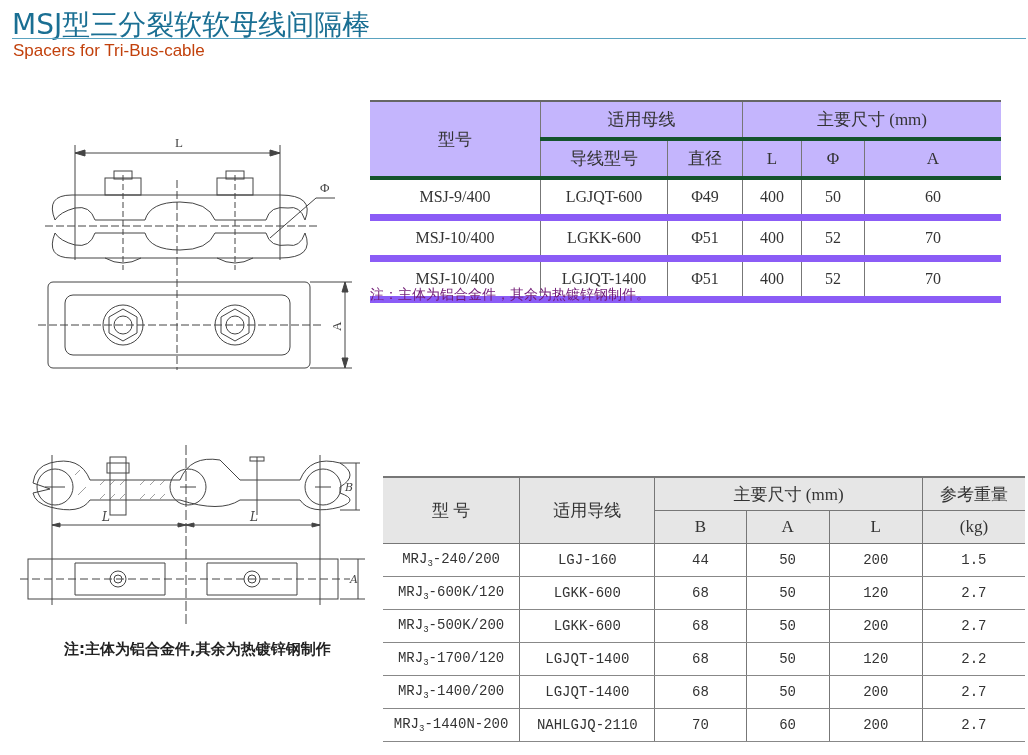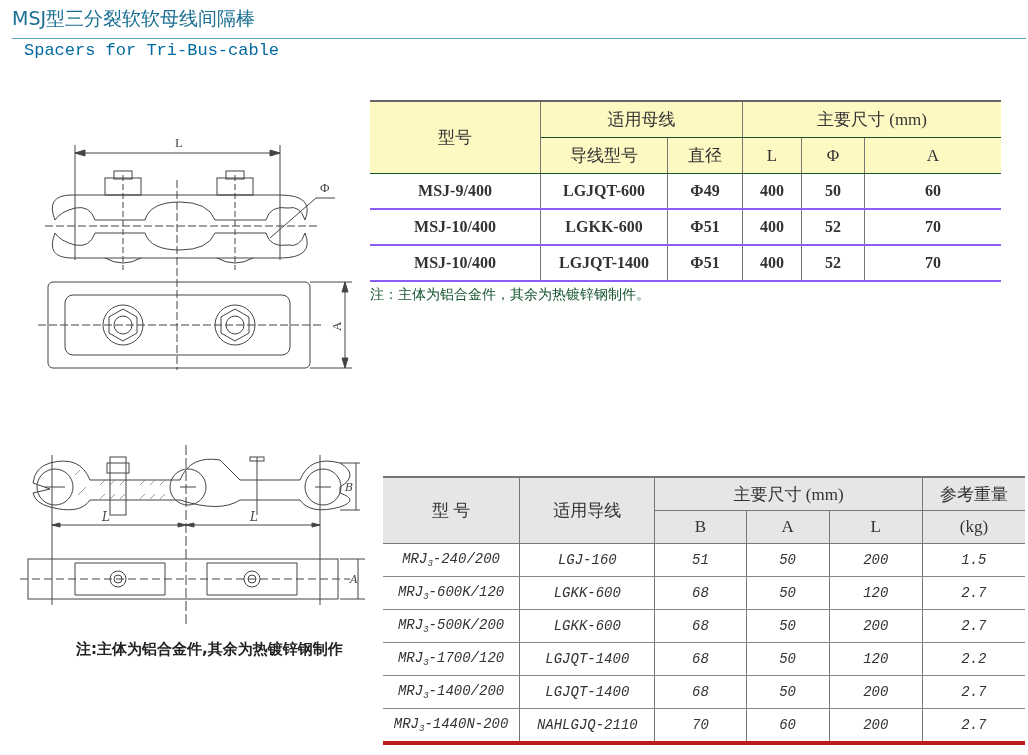--- a/index.html
+++ b/index.html
@@ -1,34 +1,34 @@
 <!DOCTYPE html>
 <html><head>
 <meta charset="utf-8">
 <style>
   html, body { margin:0; padding:0; }
   body { width:1028px; height:755px; background:#ffffff; position:relative; overflow:hidden;
          font-family: "DejaVu Serif", "Liberation Serif", serif; color:#333; }
   .title { position:absolute; left:12px; top:6px; font-family:"DejaVu Sans","Liberation Sans",sans-serif;
-           font-size:19px; color:#1a6f93; letter-spacing:0px; }
+           font-size:28px; color:#1a6f93; letter-spacing:0px; }
   .title-rule { position:absolute; left:12px; right:2px; top:38px; height:1px; background:#5aa3c0; }
-  .subtitle { position:absolute; left:24px; top:41px; font-family:Liberation Mono, monospace;
-              font-size:17px; color:#0369a1; }
+  .subtitle { position:absolute; left:13px; top:41px; font-family:Liberation Sans, sans-serif;
+              font-size:17px; color:#c2410c; }
   table { border-collapse:collapse; position:absolute; font-family:"Liberation Serif","DejaVu Serif",serif; color:#333; }
   td, th { text-align:center; font-weight:normal; padding:0; }
   .t1 { left:370px; top:100px; width:631px; border-top:2px solid #666; border-bottom:2px solid #666; }
-  .t1 th { background:#fef9c3; font-size:17px; height:35px; border-bottom:1px solid #14532d; }
-  .t1 td { font-size:16px; height:34px; border-bottom:2px solid #8b5cf6;font-weight:bold; }
+  .t1 th { background:#c4b5fd; font-size:17px; height:35px; border-bottom:4px solid #14532d; }
+  .t1 td { font-size:16px; height:34px; border-bottom:7px solid #8b5cf6; }
   .t1 .vr { border-right:1px solid #777; }
-  .note1 { position:absolute; left:370px; top:286px; font-size:14px; color:#14532d; }
-  .t2 { left:383px; top:476px; width:642px; border-top:2px solid #777; border-bottom:4px solid #b91c1c; }
+  .note1 { position:absolute; left:370px; top:286px; font-size:14px; color:#701a75; }
+  .t2 { left:383px; top:476px; width:642px; border-top:2px solid #777; border-bottom:1px solid #b91c1c; }
   .t2 th { background:#e6e6e6; font-size:17px; height:32px; border-bottom:1px solid #777; }
-  .t2 td { font-size:16px; height:32px; border-bottom:1px solid #888; font-family:"Liberation Mono","DejaVu Sans Mono",monospace; font-size:14px;font-style:italic; }
+  .t2 td { font-size:16px; height:32px; border-bottom:1px solid #888; font-family:"Liberation Mono","DejaVu Sans Mono",monospace; font-size:14px; }
   .t2 .vr { border-right:1px solid #777; }
-  .note2 { position:absolute; left:76px; top:640px; font-size:15px; font-weight:bold; color:#222;
+  .note2 { position:absolute; left:64px; top:640px; font-size:15px; font-weight:bold; color:#222;
            font-family:"DejaVu Sans","Liberation Sans",sans-serif; }
   .drawing { position:absolute; }
   sub { font-size:9px; vertical-align:-3px; }
 </style>
 </head>
 <body>
 
 <div class="title">MSJ型三分裂软软母线间隔棒</div>
 <div class="title-rule"></div>
 <div class="subtitle">Spacers for Tri-Bus-cable</div>
@@ -197,21 +197,21 @@
   </tr>
   <tr>
     <th class="vr" style="width:90px">B</th>
     <th class="vr" style="width:82px">A</th>
     <th class="vr" style="width:92px">L</th>
     <th>(kg)</th>
   </tr>
   <tr>
     <td class="vr"><span>MRJ</span><sub>3</sub><span>-240/200</span></td>
     <td class="vr">LGJ-160</td>
-    <td class="vr">51</td>
+    <td class="vr">44</td>
     <td class="vr">50</td>
     <td class="vr">200</td>
     <td>1.5</td>
   </tr>
   <tr>
     <td class="vr"><span>MRJ</span><sub>3</sub><span>-600K/120</span></td>
     <td class="vr">LGKK-600</td>
     <td class="vr">68</td>
     <td class="vr">50</td>
     <td class="vr">120</td>

